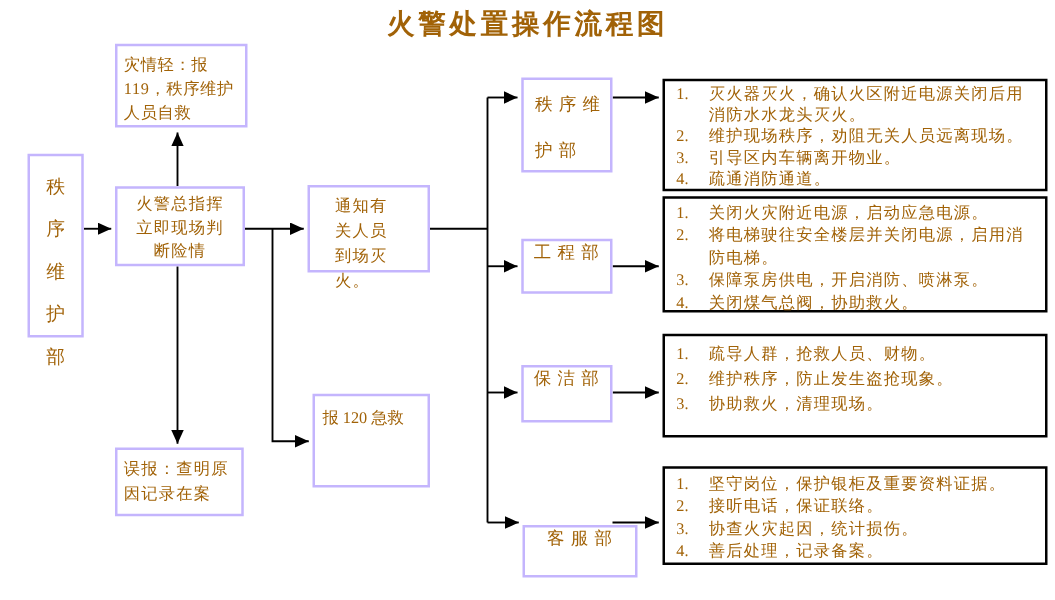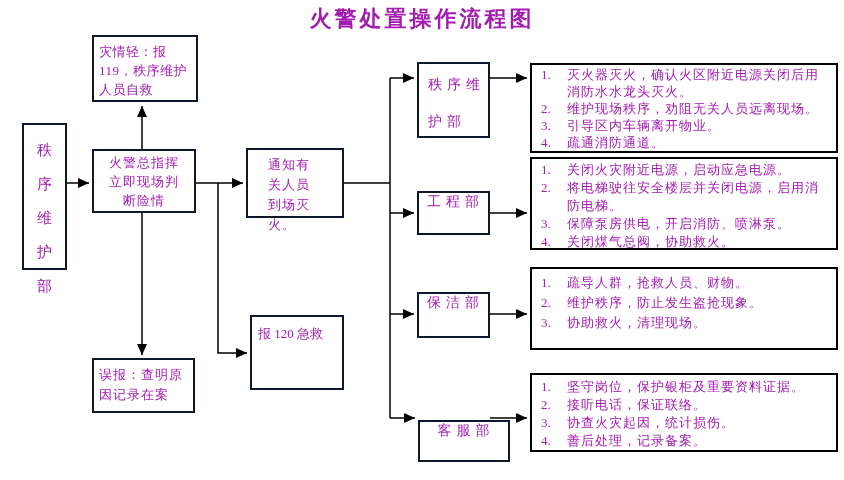--- a/index.html
+++ b/index.html
@@ -1,26 +1,26 @@
 <!DOCTYPE html>
 <html lang="zh"><head>
 <meta charset="utf-8">
 <style>
   html,body{margin:0;padding:0;background:#e9e9e9;}
   #canvas{
     position:relative;width:844px;height:480px;background:#ffffff;
-    font-family:"Liberation Serif","DejaVu Serif",serif;color:#a21caf;overflow:hidden;
+    font-family:"Liberation Serif","DejaVu Serif",serif;color:#a16207;overflow:hidden;
   }
   #title{
     position:absolute;left:0;top:4px;width:100%;text-align:center;
     font-size:22px;font-weight:bold;letter-spacing:3px;
     font-family:"Liberation Sans","DejaVu Sans",sans-serif;
   }
   .fbox{
-    position:absolute;border:2px solid #0f172a;background:#fff;
+    position:absolute;border:2px solid #c4b5fd;background:#fff;
     box-sizing:border-box;font-size:13px;
   }
   svg.lines{position:absolute;left:0;top:0;width:844px;height:480px;}
 
   
   #node-discover{left:22px;top:123px;width:45px;height:147px;}
   #node-discover .vtext{
     display:block;width:16px;margin:8px auto 0 auto;word-break:break-all;
     font-size:15px;line-height:34px;text-align:center;
   }

